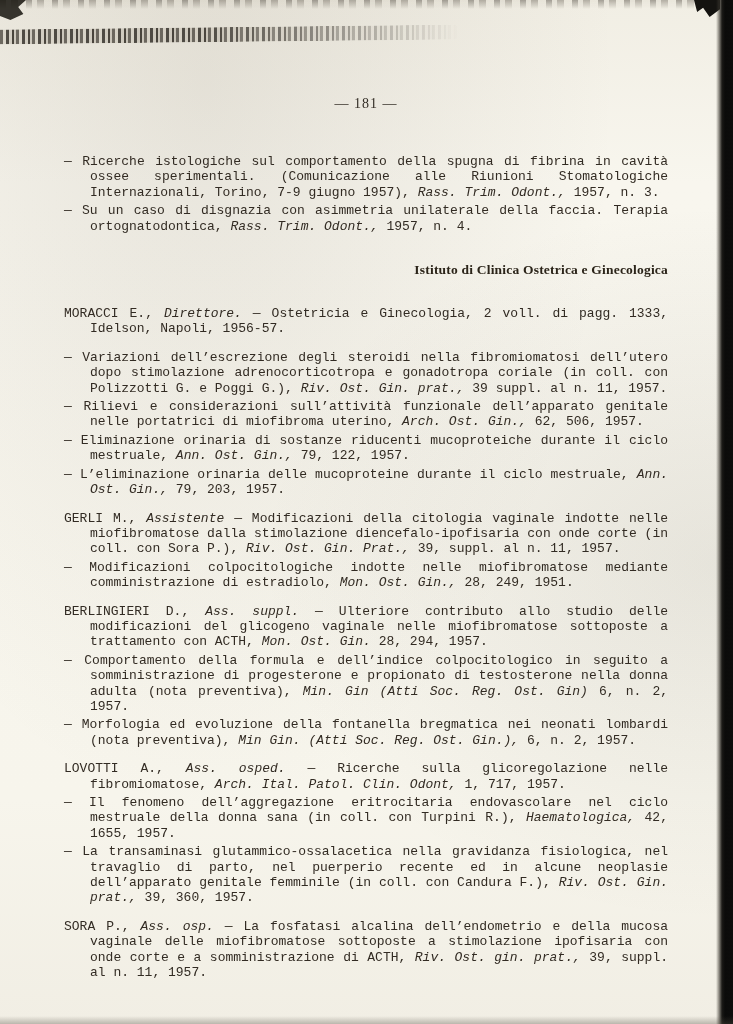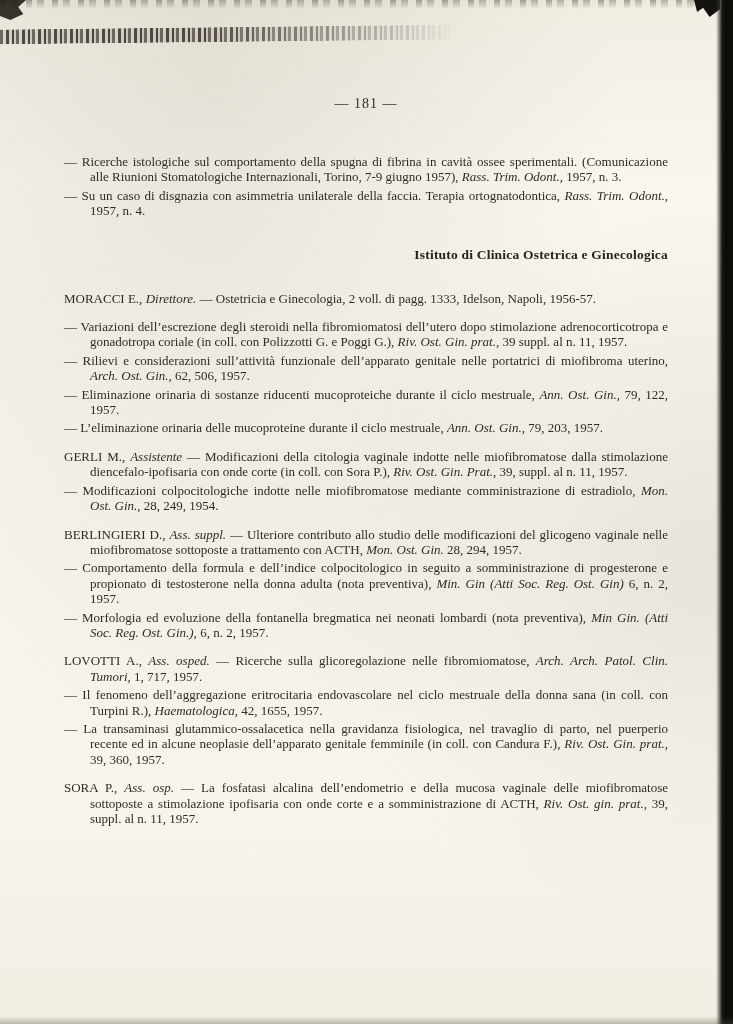--- a/index.html
+++ b/index.html
@@ -17,21 +17,21 @@
       linear-gradient(180deg, #f1eee4 0%, #f8f6ee 18%, #f7f5ec 78%, #f1eee4 100%);
   }
   .content {
     position: absolute; left: 64px; top: 0; width: 604px;
   }
   .page-number {
     text-align: center; margin-top: 96px; font-size: 14px;
     letter-spacing: 1px; color: #332d25;
   }
   .body-start { margin-top: 42px; }
-  .group { margin-bottom: 13px; }
+  .group { margin-bottom: 13px; font-family: Liberation Mono, monospace; }
   .entry {
     font-size: 13px; line-height: 15.4px; text-align: justify;
     padding-left: 26px; text-indent: -26px; margin: 0 0 3px 0;
     color: #322b23;
   }
   .it { font-style: italic; }
   .heading {
     text-align: right; font-weight: bold; font-size: 13.5px;
     margin: 28px 0 28px 0; color: #2b2419; letter-spacing: 0.2px;
   }
@@ -107,31 +107,31 @@
 
     <div class="group">
       <p class="entry"><span>— Variazioni dell’escrezione degli steroidi nella fibromiomatosi dell’utero dopo stimolazione adrenocorticotropa e gonadotropa coriale (in coll. con Polizzotti G. e Poggi G.), </span><span class="it">Riv. Ost. Gin. prat.,</span><span> 39 suppl. al n. 11, 1957.</span></p>
       <p class="entry"><span>— Rilievi e considerazioni sull’attività funzionale dell’apparato genitale nelle portatrici di miofibroma uterino, </span><span class="it">Arch. Ost. Gin.,</span><span> 62, 506, 1957.</span></p>
       <p class="entry"><span>— Eliminazione orinaria di sostanze riducenti mucoproteiche durante il ciclo mestruale, </span><span class="it">Ann. Ost. Gin.,</span><span> 79, 122, 1957.</span></p>
       <p class="entry"><span>— L’eliminazione orinaria delle mucoproteine durante il ciclo mestruale, </span><span class="it">Ann. Ost. Gin.,</span><span> 79, 203, 1957.</span></p>
     </div>
 
     <div class="group">
       <p class="entry"><span>GERLI M., </span><span class="it">Assistente</span><span> — Modificazioni della citologia vaginale indotte nelle miofibromatose dalla stimolazione diencefalo-ipofisaria con onde corte (in coll. con Sora P.), </span><span class="it">Riv. Ost. Gin. Prat.,</span><span> 39, suppl. al n. 11, 1957.</span></p>
-      <p class="entry"><span>— Modificazioni colpocitologiche indotte nelle miofibromatose mediante comministrazione di estradiolo, </span><span class="it">Mon. Ost. Gin.,</span><span> 28, 249, 1954.</span></p>
+      <p class="entry"><span>— Modificazioni colpocitologiche indotte nelle miofibromatose mediante comministrazione di estradiolo, </span><span class="it">Mon. Ost. Gin.,</span><span> 28, 249, 1951.</span></p>
     </div>
 
     <div class="group">
       <p class="entry"><span>BERLINGIERI D., </span><span class="it">Ass. suppl.</span><span> — Ulteriore contributo allo studio delle modificazioni del glicogeno vaginale nelle miofibromatose sottoposte a trattamento con ACTH, </span><span class="it">Mon. Ost. Gin.</span><span> 28, 294, 1957.</span></p>
       <p class="entry"><span>— Comportamento della formula e dell’indice colpocitologico in seguito a somministrazione di progesterone e propionato di testosterone nella donna adulta (nota preventiva), </span><span class="it">Min. Gin (Atti Soc. Reg. Ost. Gin)</span><span> 6, n. 2, 1957.</span></p>
       <p class="entry"><span>— Morfologia ed evoluzione della fontanella bregmatica nei neonati lombardi (nota preventiva), </span><span class="it">Min Gin. (Atti Soc. Reg. Ost. Gin.),</span><span> 6, n. 2, 1957.</span></p>
     </div>
 
     <div class="group">
-      <p class="entry"><span>LOVOTTI A., </span><span class="it">Ass. osped.</span><span> — Ricerche sulla glicoregolazione nelle fibromiomatose, </span><span class="it">Arch. Arch. Patol. Clin. Tumori,</span><span> 1, 717, 1957.</span></p>
+      <p class="entry"><span>LOVOTTI A., </span><span class="it">Ass. osped.</span><span> — Ricerche sulla glicoregolazione nelle fibromiomatose, </span><span class="it">Arch. Ital. Patol. Clin. Odont,</span><span> 1, 717, 1957.</span></p>
       <p class="entry"><span>— Il fenomeno dell’aggregazione eritrocitaria endovascolare nel ciclo mestruale della donna sana (in coll. con Turpini R.), </span><span class="it">Haematologica,</span><span> 42, 1655, 1957.</span></p>
       <p class="entry"><span>— La transaminasi glutammico-ossalacetica nella gravidanza fisiologica, nel travaglio di parto, nel puerperio recente ed in alcune neoplasie dell’apparato genitale femminile (in coll. con Candura F.), </span><span class="it">Riv. Ost. Gin. prat.,</span><span> 39, 360, 1957.</span></p>
     </div>
 
     <div class="group">
       <p class="entry"><span>SORA P., </span><span class="it">Ass. osp.</span><span> — La fosfatasi alcalina dell’endometrio e della mucosa vaginale delle miofibromatose sottoposte a stimolazione ipofisaria con onde corte e a somministrazione di ACTH, </span><span class="it">Riv. Ost. gin. prat.,</span><span> 39, suppl. al n. 11, 1957.</span></p>
     </div>
 
   </div>
 </div>

